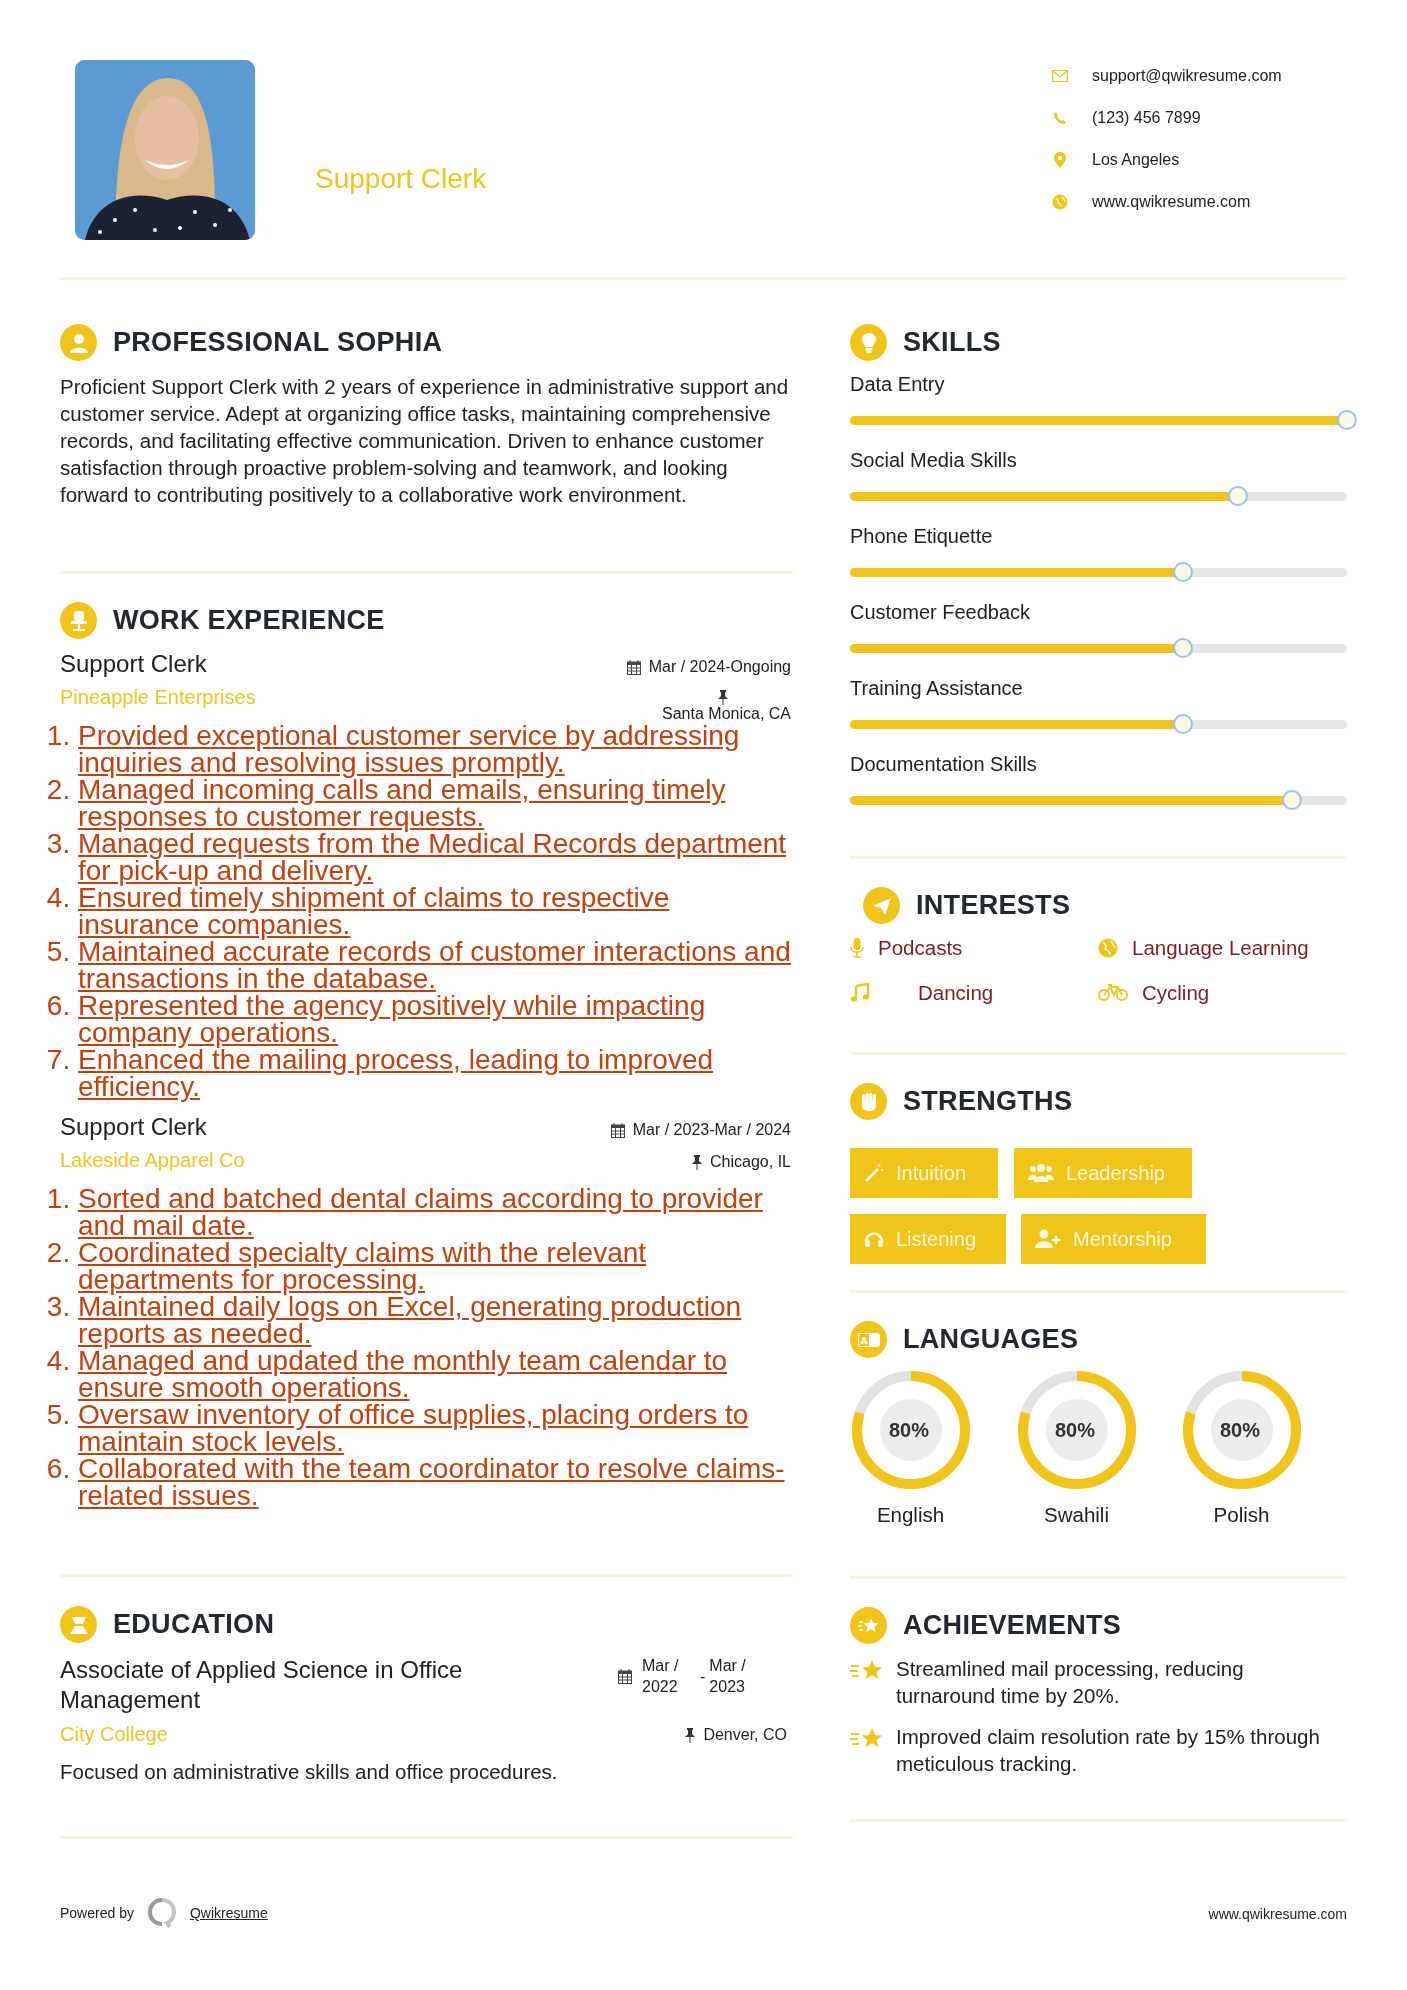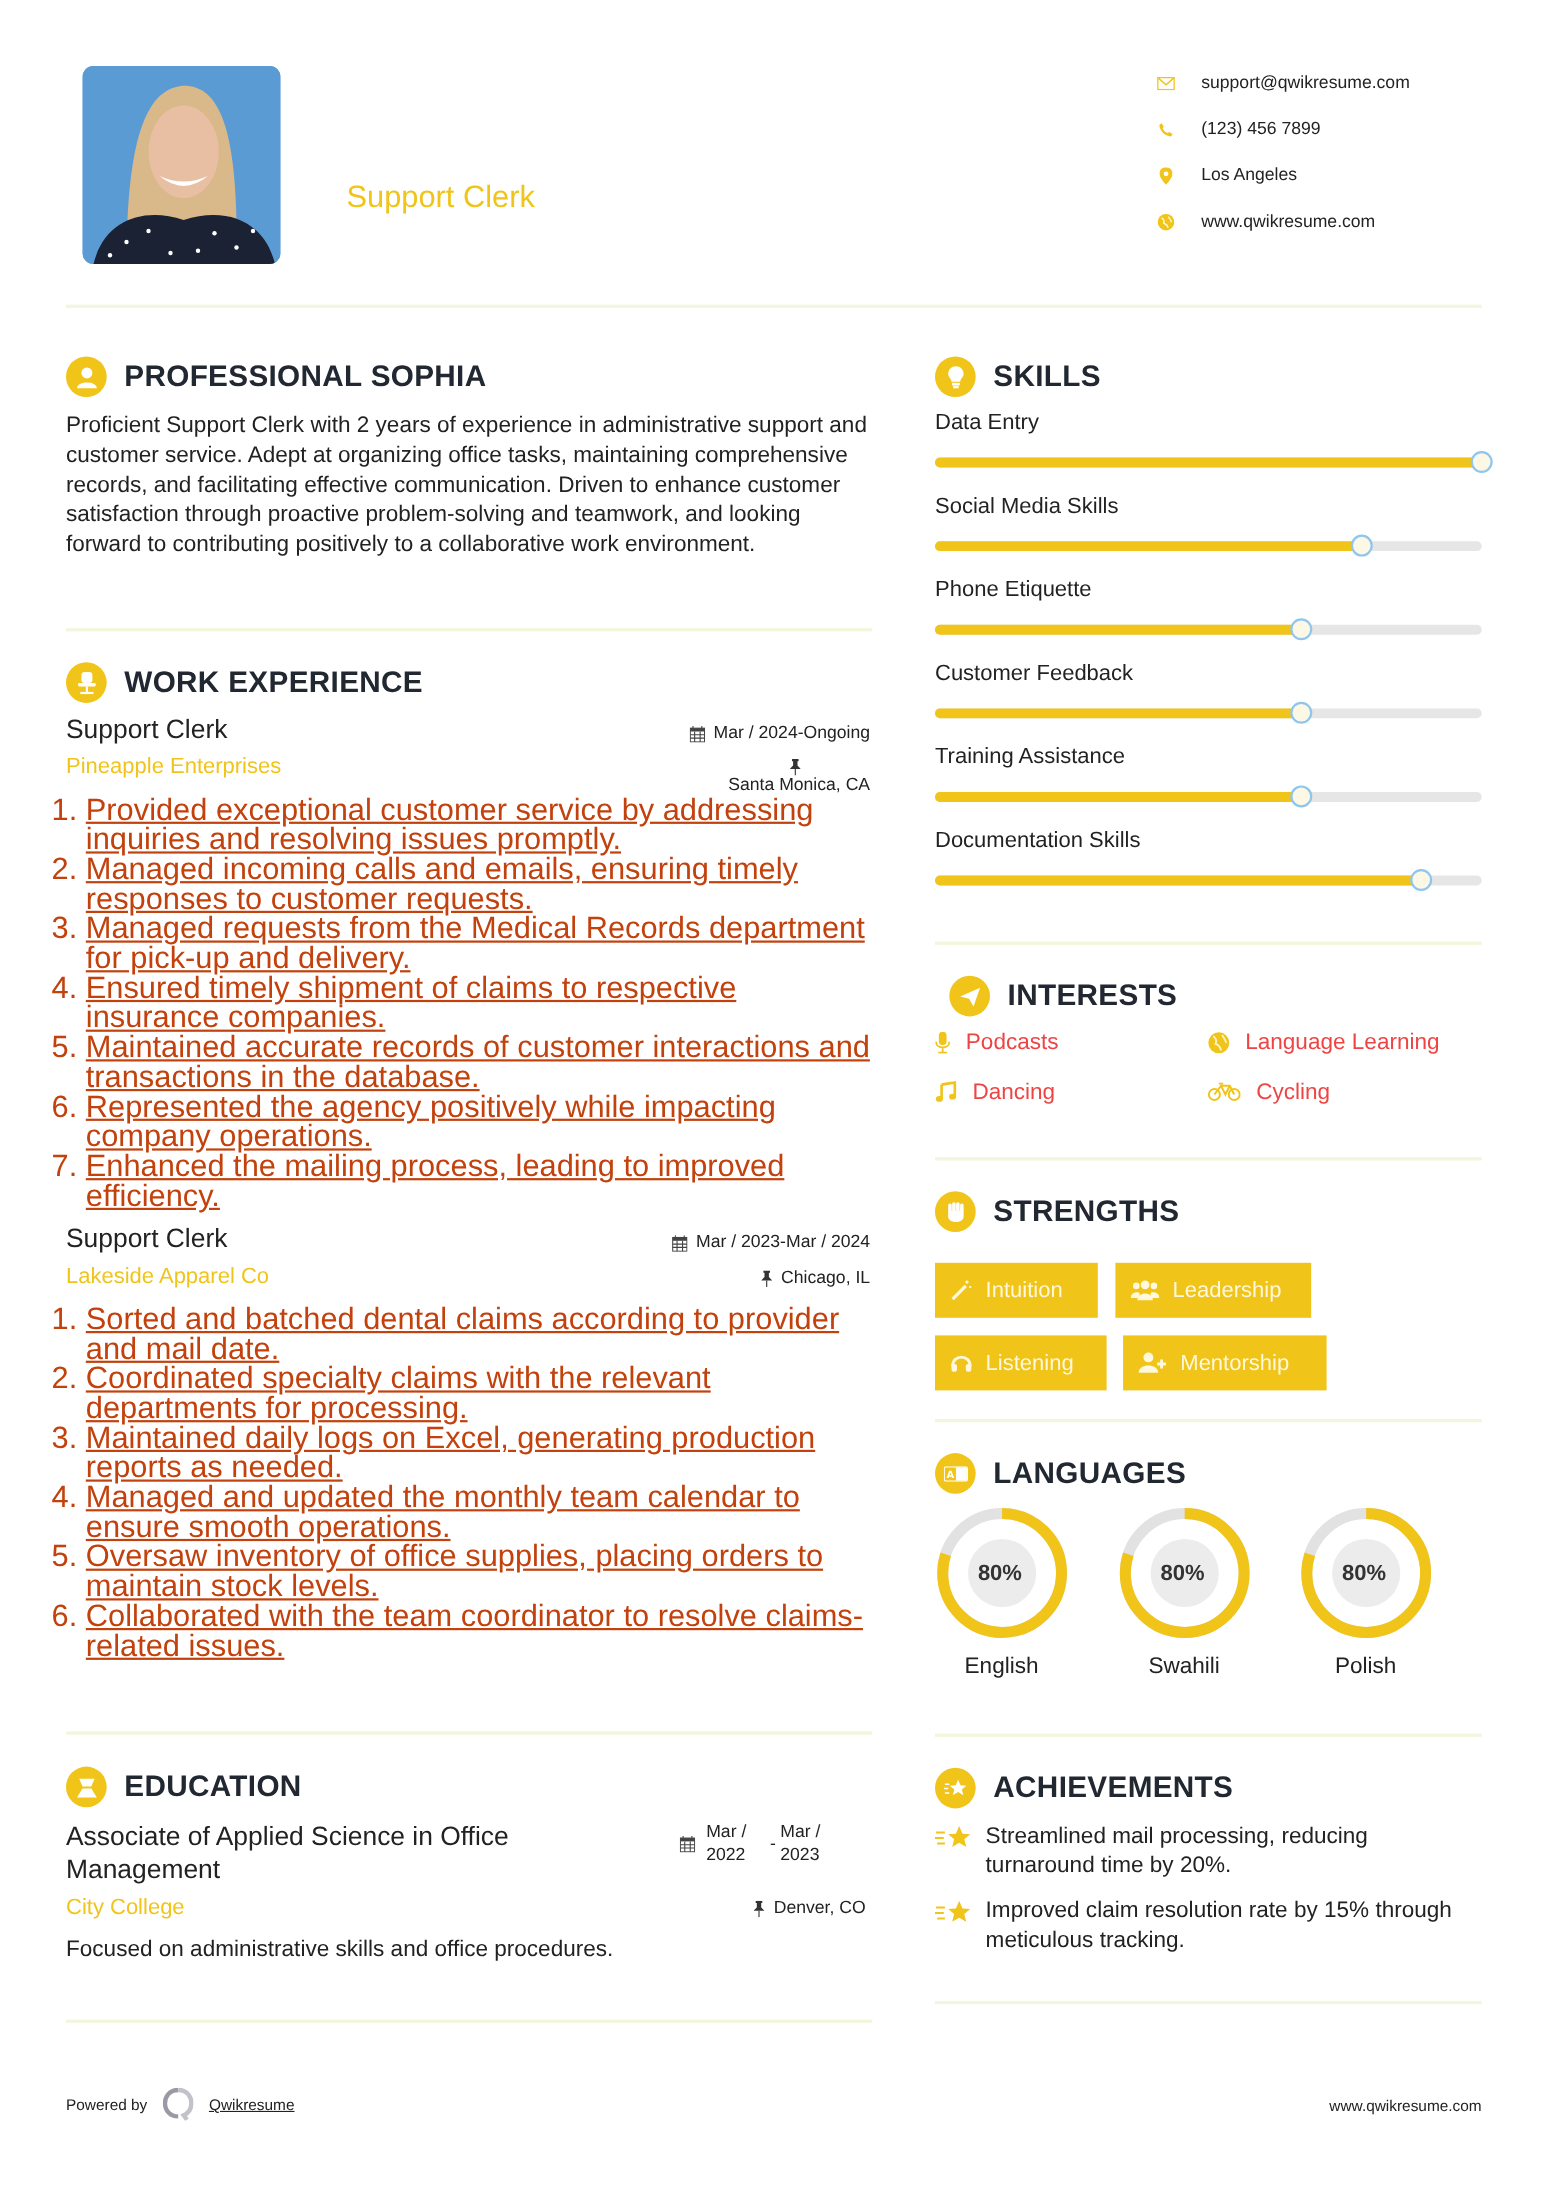--- a/index.html
+++ b/index.html
@@ -29,21 +29,21 @@
   ol.bullets { position: absolute; font-size: 28px; line-height: 27px; color: #c2410c; padding-left: 18px; text-decoration: underline; }
   ol.bullets li { padding-left: 0; }
 
   
   .skill-label { position: absolute; left: 850px; font-size: 20px; color: #222; }
   .bar { position: absolute; left: 850px; width: 497px; height: 9px; border-radius: 5px; background: #e6e6e6; }
   .bar .fill { position: absolute; left: 0; top: 0; height: 9px; border-radius: 5px; background: #f0c419; }
   .bar .knob { position: absolute; top: -6px; width: 20px; height: 20px; border-radius: 50%; background: #fdf8e6; border: 2px solid #8fc6ee; margin-left: -10px; }
 
   
-  .interest { position: absolute; display: flex; align-items: center; font-size: 20.5px; color: #ef4444; }
+  .interest { position: absolute; display: flex; align-items: center; font-size: 20.5px; color: #7f1d1d; }
   .interest .ii { margin-right: 14px; display: inline-flex; }
 
   
   .chip { position: absolute; height: 50px; background: #f0c419; color: #fff8dc; font-size: 20px; display: flex; align-items: center; padding: 0 14px; margin-top: 12px; }
   .chip .ci { margin-right: 12px; display: inline-flex; }
 
   
   .lang { position: absolute; width: 125px; text-align: center; }
   .lang svg { display: block; margin: 0 auto; }
   .lang .pct { position: absolute; left: 0; top: 0; width: 122px; height: 122px; display: flex; align-items: center; justify-content: center; font-size: 20px; font-weight: 700; color: #333; }
@@ -316,21 +316,21 @@
   </div>
   <div class="interest" style="left:1098px; top:936px;">
     <span class="ii">
       <svg width="20" height="20" viewBox="0 0 20 20">
           <circle cx="10" cy="10" r="9.5" fill="#f0c419"></circle>
           <path d="M5 4 Q9 7 7 11 Q11 12 12 17 M13 3 Q15 6 17 10" fill="none" stroke="#fff5cc" stroke-width="1.6"></path>
         </svg>
     </span>
     <span>Language Learning</span>
   </div>
-  <div class="interest" style="left:850px; top:981px;">
+  <div class="interest" style="left:850px; top:981px;gap:34px;">
     <span class="ii">
       <svg width="20" height="20" viewBox="0 0 20 20">
           <path d="M6 3 L18 1 V14" fill="none" stroke="#f0c419" stroke-width="2.4"></path>
           <path d="M6 3 V16" stroke="#f0c419" stroke-width="2.4"></path>
           <ellipse cx="4" cy="16" rx="3.2" ry="2.6" fill="#f0c419"></ellipse>
           <ellipse cx="16" cy="14" rx="3.2" ry="2.6" fill="#f0c419"></ellipse>
         </svg>
     </span>
     <span>Dancing</span>
   </div>

